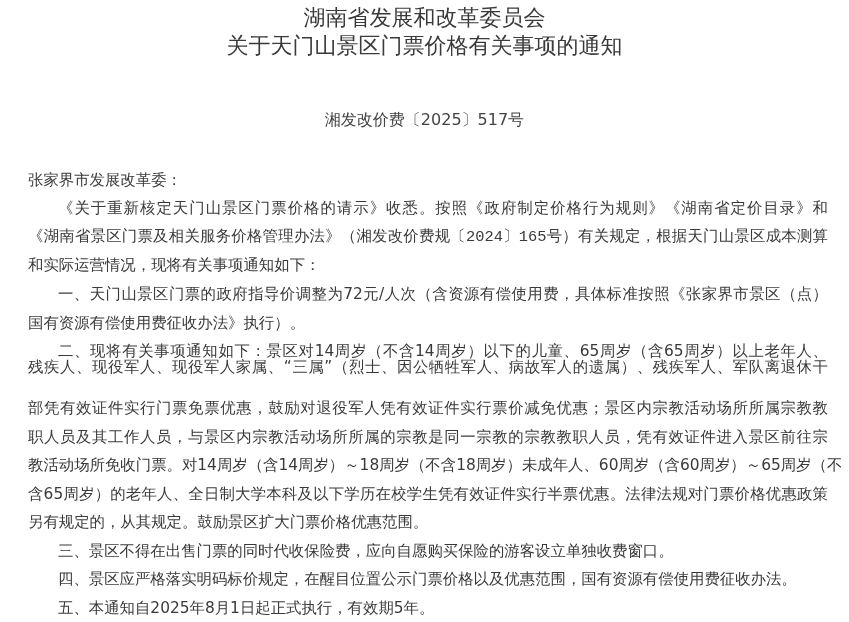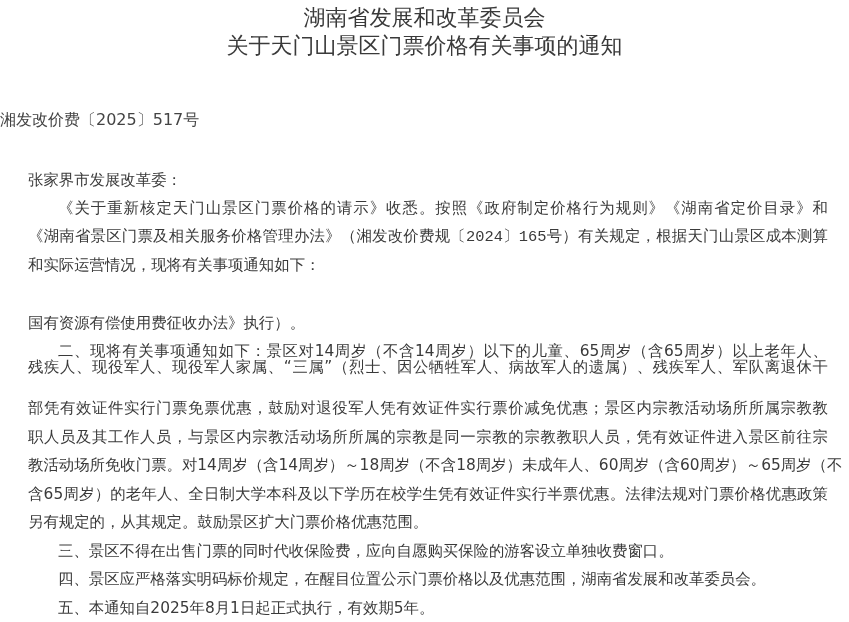--- a/index.html
+++ b/index.html
@@ -32,20 +32,21 @@
       letter-spacing: 0px;
       line-height: 26px;
     }
     .title.l1 { top: 5px; }
     .title.l2 { top: 33px; }
     .docno {
       position: absolute;
       left: 0;
       width: 849px;
       top: 109px;
+      text-align: center;
       font-size: 16px;
       color: #444444;
       line-height: 22px;
     }
     .line {
       position: absolute;
       left: 28px;
       width: 800px;
       font-size: 15.4px;
       color: #3a3a3a;
@@ -67,26 +68,27 @@
   <div class="title l1">湖南省发展和改革委员会</div>
   <div class="title l2">关于天门山景区门票价格有关事项的通知</div>
   <div class="docno">湘发改价费〔2025〕517号</div>
 
   <div class="line last" style="top:170px;">张家界市发展改革委：</div>
 
   <div class="line indent" style="top:198px;">《关于重新核定天门山景区门票价格的请示》收悉。按照《政府制定价格行为规则》《湖南省定价目录》和</div>
   <div class="line" style="top:227px;font-family:Liberation Mono, monospace;">《湖南省景区门票及相关服务价格管理办法》（湘发改价费规〔2024〕165号）有关规定，根据天门山景区成本测算</div>
   <div class="line last" style="top:255px;">和实际运营情况，现将有关事项通知如下：</div>
 
+  <div class="line indent" style="top:284px;">一、天门山景区门票的政府指导价调整为72元/人次（含资源有偿使用费，具体标准按照《张家界市景区（点）</div>
   <div class="line last" style="top:313px;">国有资源有偿使用费征收办法》执行）。</div>
 
   <div class="line indent" style="top:341px;">二、现将有关事项通知如下：景区对14周岁（不含14周岁）以下的儿童、65周岁（含65周岁）以上老年人、</div>
   <div class="line" style="top:357px;">残疾人、现役军人、现役军人家属、“三属”（烈士、因公牺牲军人、病故军人的遗属）、残疾军人、军队离退休干</div>
   <div class="line" style="top:398px;">部凭有效证件实行门票免票优惠，鼓励对退役军人凭有效证件实行票价减免优惠；景区内宗教活动场所所属宗教教</div>
   <div class="line" style="top:427px;">职人员及其工作人员，与景区内宗教活动场所所属的宗教是同一宗教的宗教教职人员，凭有效证件进入景区前往宗</div>
   <div class="line" style="top:455px;">教活动场所免收门票。对14周岁（含14周岁）～18周岁（不含18周岁）未成年人、60周岁（含60周岁）～65周岁（不</div>
   <div class="line" style="top:484px;">含65周岁）的老年人、全日制大学本科及以下学历在校学生凭有效证件实行半票优惠。法律法规对门票价格优惠政策</div>
   <div class="line last" style="top:512px;">另有规定的，从其规定。鼓励景区扩大门票价格优惠范围。</div>
 
   <div class="line indent last" style="top:541px;">三、景区不得在出售门票的同时代收保险费，应向自愿购买保险的游客设立单独收费窗口。</div>
-  <div class="line indent last" style="top:569px;">四、景区应严格落实明码标价规定，在醒目位置公示门票价格以及优惠范围，湖南省发展和改革委员会。</div>
+  <div class="line indent last" style="top:569px;">四、景区应严格落实明码标价规定，在醒目位置公示门票价格以及优惠范围，国有资源有偿使用费征收办法。</div>
   <div class="line indent last" style="top:598px;">五、本通知自2025年8月1日起正式执行，有效期5年。</div>
 </div>
 
 </body></html>

